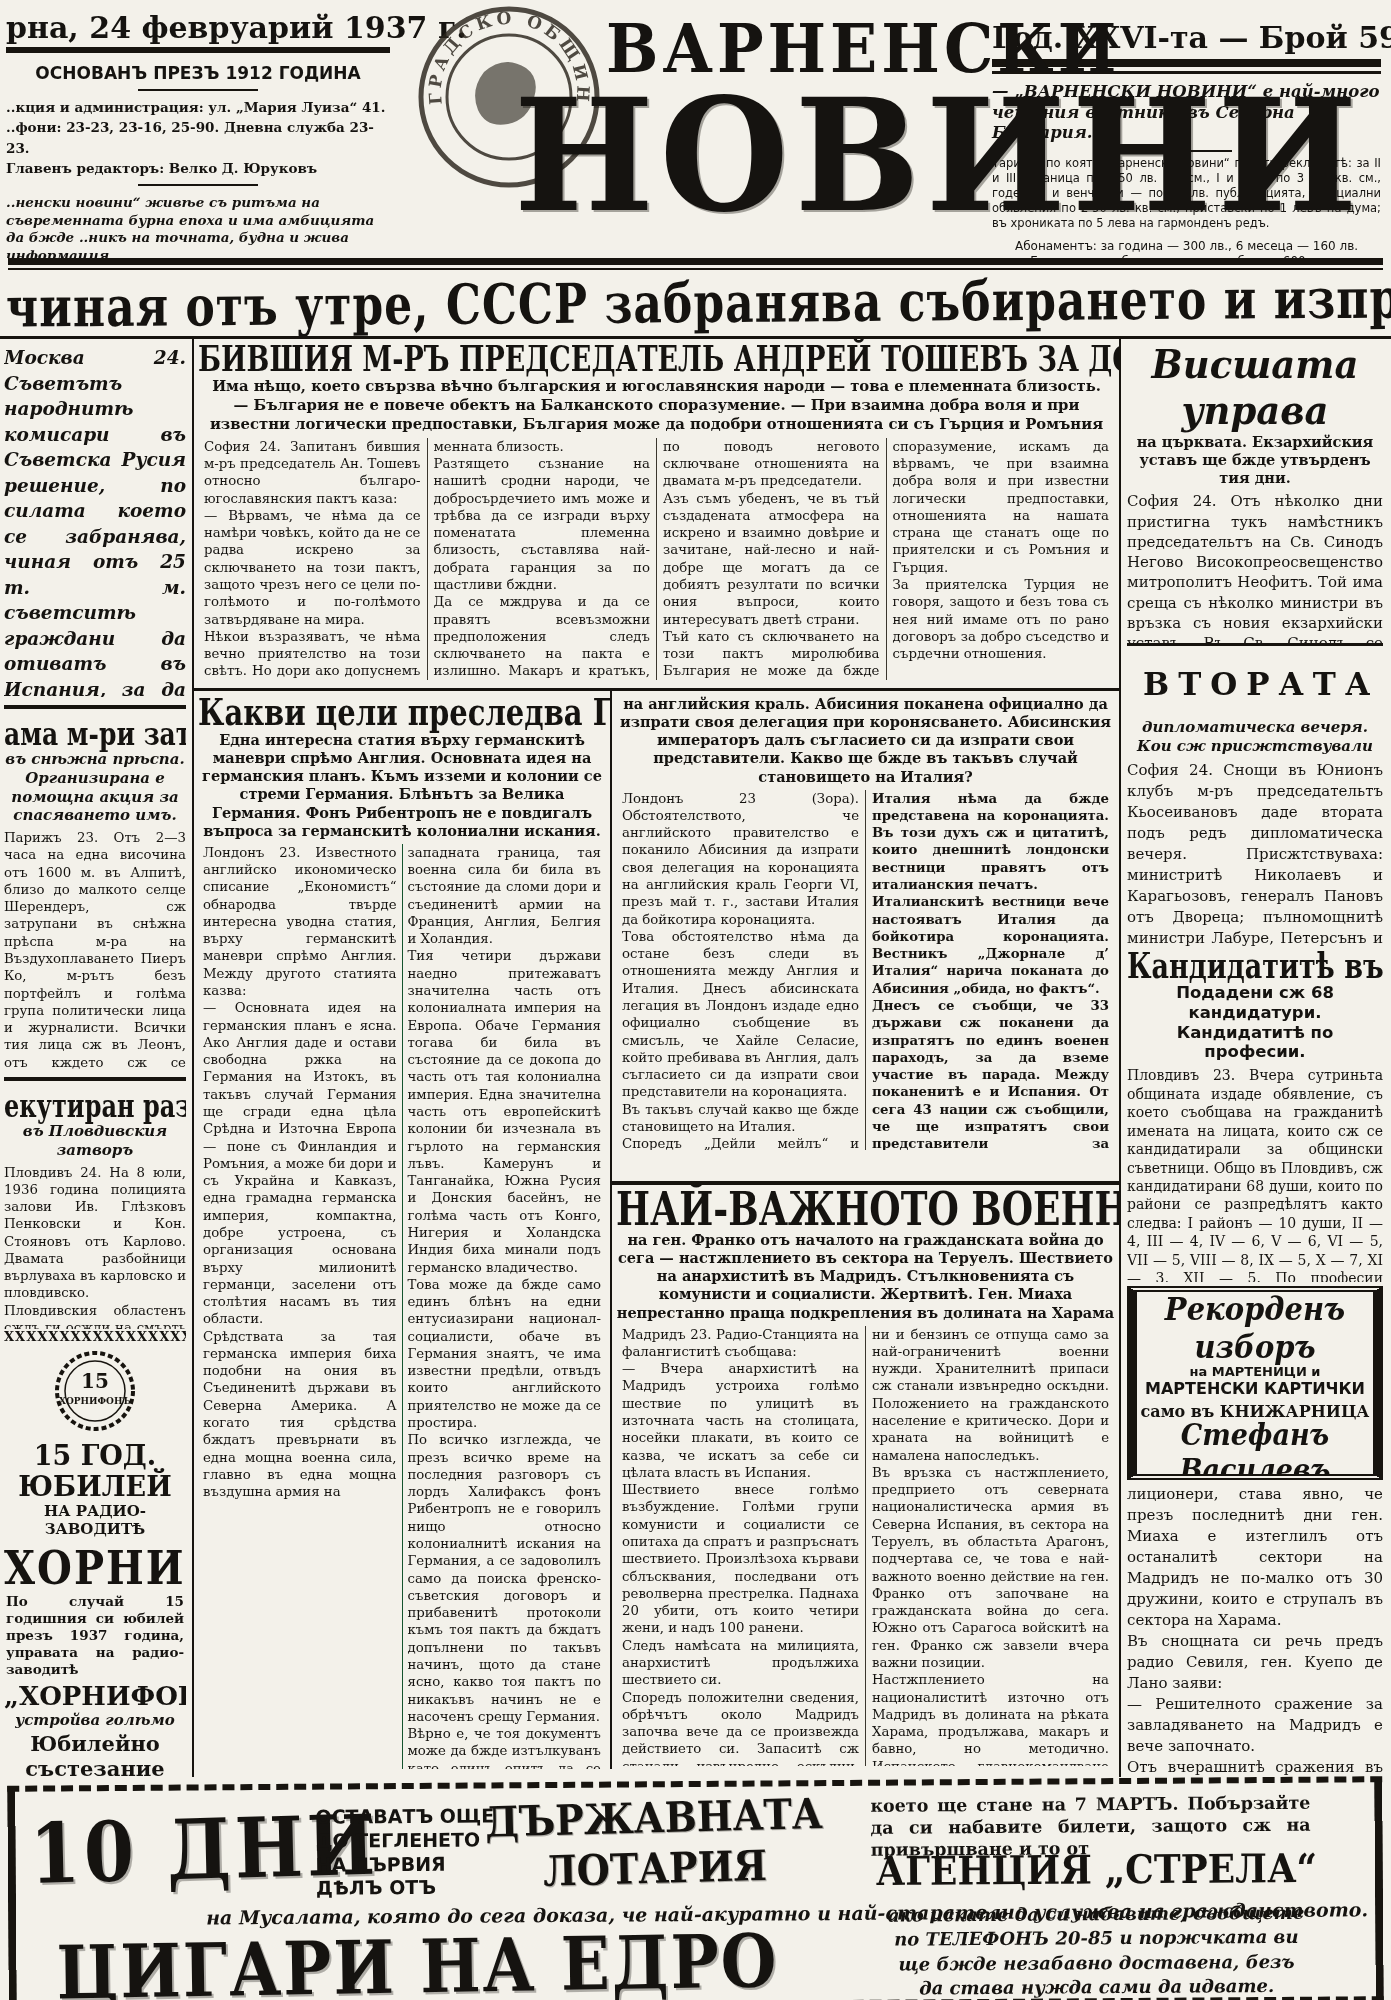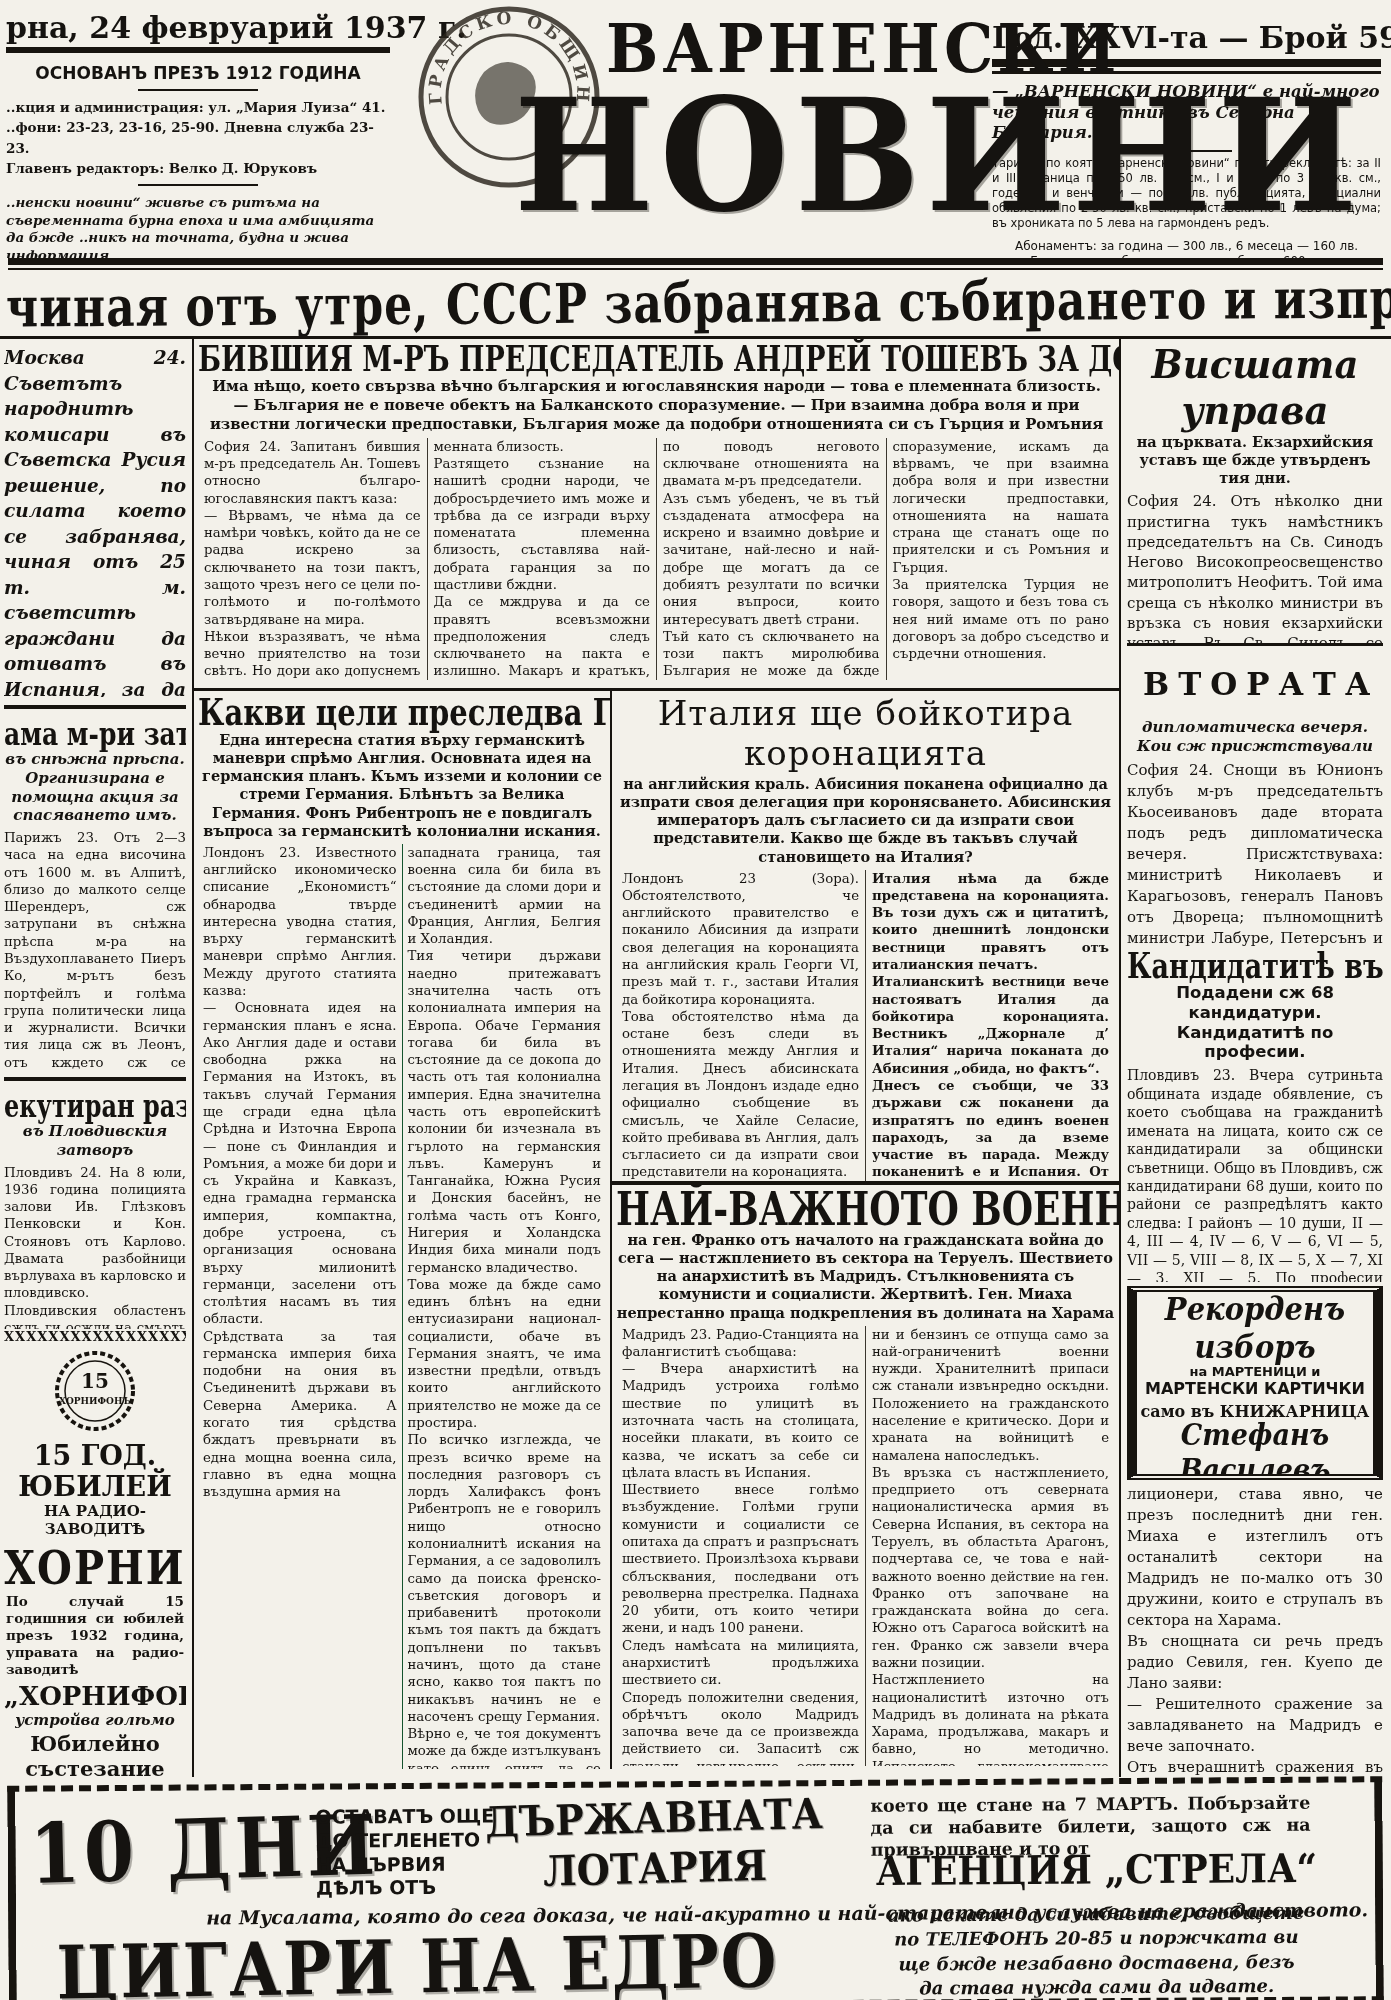--- a/index.html
+++ b/index.html
@@ -192,21 +192,21 @@
           <svg width="86" height="86" viewBox="0 0 86 86">
             <circle cx="43" cy="43" r="38" fill="none" stroke="#17140f" stroke-width="4" stroke-dasharray="5 3"></circle>
             <circle cx="43" cy="43" r="30" fill="none" stroke="#17140f" stroke-width="1.5"></circle>
             <text x="43" y="40" text-anchor="middle" font-size="20" font-weight="bold" fill="#17140f" font-family="DejaVu Serif, serif">15</text>
             <text x="43" y="56" text-anchor="middle" font-size="9" font-weight="bold" fill="#17140f" font-family="DejaVu Serif, serif">ХОРНИФОНЪ</text>
           </svg>
         </div>
         <div class="horn-jub1">15 ГОД. ЮБИЛЕЙ</div>
         <div class="horn-jub2">НА РАДИО-ЗАВОДИТѢ</div>
         <div class="horn-brand">ХОРНИФОН</div>
-        <div class="horn-par">По случай 15 годишния си юбилей презъ 1932 година, управата на радио-заводитѣ</div>
+        <div class="horn-par">По случай 15 годишния си юбилей презъ 1937 година, управата на радио-заводитѣ</div>
         <div class="horn-brand2">„ХОРНИФОНЪ“</div>
         <div class="horn-it">устройва голѣмо</div>
         <div class="horn-contest">Юбилейно състезание</div>
 
       </div>
     </div>
 
     <div class="colMain">
       <div class="toshev">
         <div class="toshev-title"><span class="t-cond">БИВШИЯ М-РЪ ПРЕДСЕДАТЕЛЬ АНДРЕЙ ТОШЕВЪ ЗА ДОГОВОРА МЕЖДУ БЪЛГАРИЯ И ЮГОСЛАВИЯ</span></div>
@@ -239,21 +239,20 @@
 Това може да бжде само единъ блѣнъ на едни ентусиазирани национал-социалисти, обаче въ Германия знаятъ, че има известни предѣли, отвъдъ които английското приятелство не може да се простира.
 По всичко изглежда, че презъ всичко време на последния разговоръ съ лордъ Халифаксъ фонъ Рибентропъ не е говорилъ нищо относно колониалнитѣ искания на Германия, а се задоволилъ само да поиска френско-съветския договоръ и прибавенитѣ протоколи къмъ тоя пактъ да бждатъ допълнени по такъвъ начинъ, щото да стане ясно, какво тоя пактъ по никакъвъ начинъ не е насоченъ срещу Германия.
 Вѣрно е, че тоя документъ може да бжде изтълкуванъ като единъ опитъ да се обкржжи Германия, обаче само въ случай ако Германия се прояви като една непредизвикано нападение.
 Установено е, безспорно че тоя пактъ остава открытъ и за други държави, въ протокола се изразява желанието на Франция, Русия и Чехословакия да сключатъ единъ общъ пактъ за ненападение, въ който да влѣзе и Германия. Германия, обаче, не желае да се присъедини къмъ единъ пактъ, въ който участвува и Съветска Русия, или въ който се засѣга руска територия.
 Възможно е и двжжавитѣ, подписали въпроснитѣ договори, да сж враждебно настроени спрѣмо Германия. Никога, стрелѣ пжть.</div>
           </div>
         </div>
 
         <div class="rightmid">
           <div class="italy">
-            <div class="italy-title">Италия ще бойкотира коронацията</div>
             <div class="art-sub">на английския краль. Абисиния поканена официално да изпрати своя делегация при коронясването. Абисинския императоръ далъ съгласието си да изпрати свои представители. Какво ще бжде въ такъвъ случай становището на Италия?</div>
             <div class="two-cols">
               <div class="tc body-txt">Лондонъ 23 (Зора). Обстоятелството, че английското правителство е поканило Абисиния да изпрати своя делегация на коронацията на английския краль Георги VI, презъ май т. г., застави Италия да бойкотира коронацията.
 Това обстоятелство нѣма да остане безъ следи въ отношенията между Англия и Италия. Днесъ абисинската легация въ Лондонъ издаде едно официално съобщение въ смисъль, че Хайле Селасие, който пребивава въ Англия, далъ съгласието си да изпрати свои представители на коронацията.
 Въ такъвъ случай какво ще бжде становището на Италия.
 Споредъ „Дейли мейлъ“ и „Дайли телеграфъ“ и други английски вестници, италианцитѣ сж взели сериозно отношение по този въпросъ и въ добре информиранитѣ срѣди се вѣрва, че нѣмало да бжде изненада, ако</div>
               <div class="tc body-txt" style="font-weight:bold">Италия нѣма да бжде представена на коронацията. Въ този духъ сж и цитатитѣ, които днешнитѣ лондонски вестници правятъ отъ италианския печатъ.
 Италианскитѣ вестници вече настояватъ Италия да бойкотира коронацията. Вестникъ „Джорнале д’ Италия“ нарича поканата до Абисиния „обида, но фактъ“.
 Днесъ се съобщи, че 33 държави сж поканени да изпратятъ по единъ военен параходъ, за да вземе участие въ парада. Между поканенитѣ е и Испания. От сега 43 нации сж съобщили, че ще изпратятъ свои представители за коронацията. Между тѣхъ е и България. Югославия ще се представлява отъ князъ регента Павелъ и княгиня Олга, Турция — отъ м-ръ председателя Изметъ Иньоню, Гърция — отъ престолонаследника Константинъ и пр.</div>
             </div>

